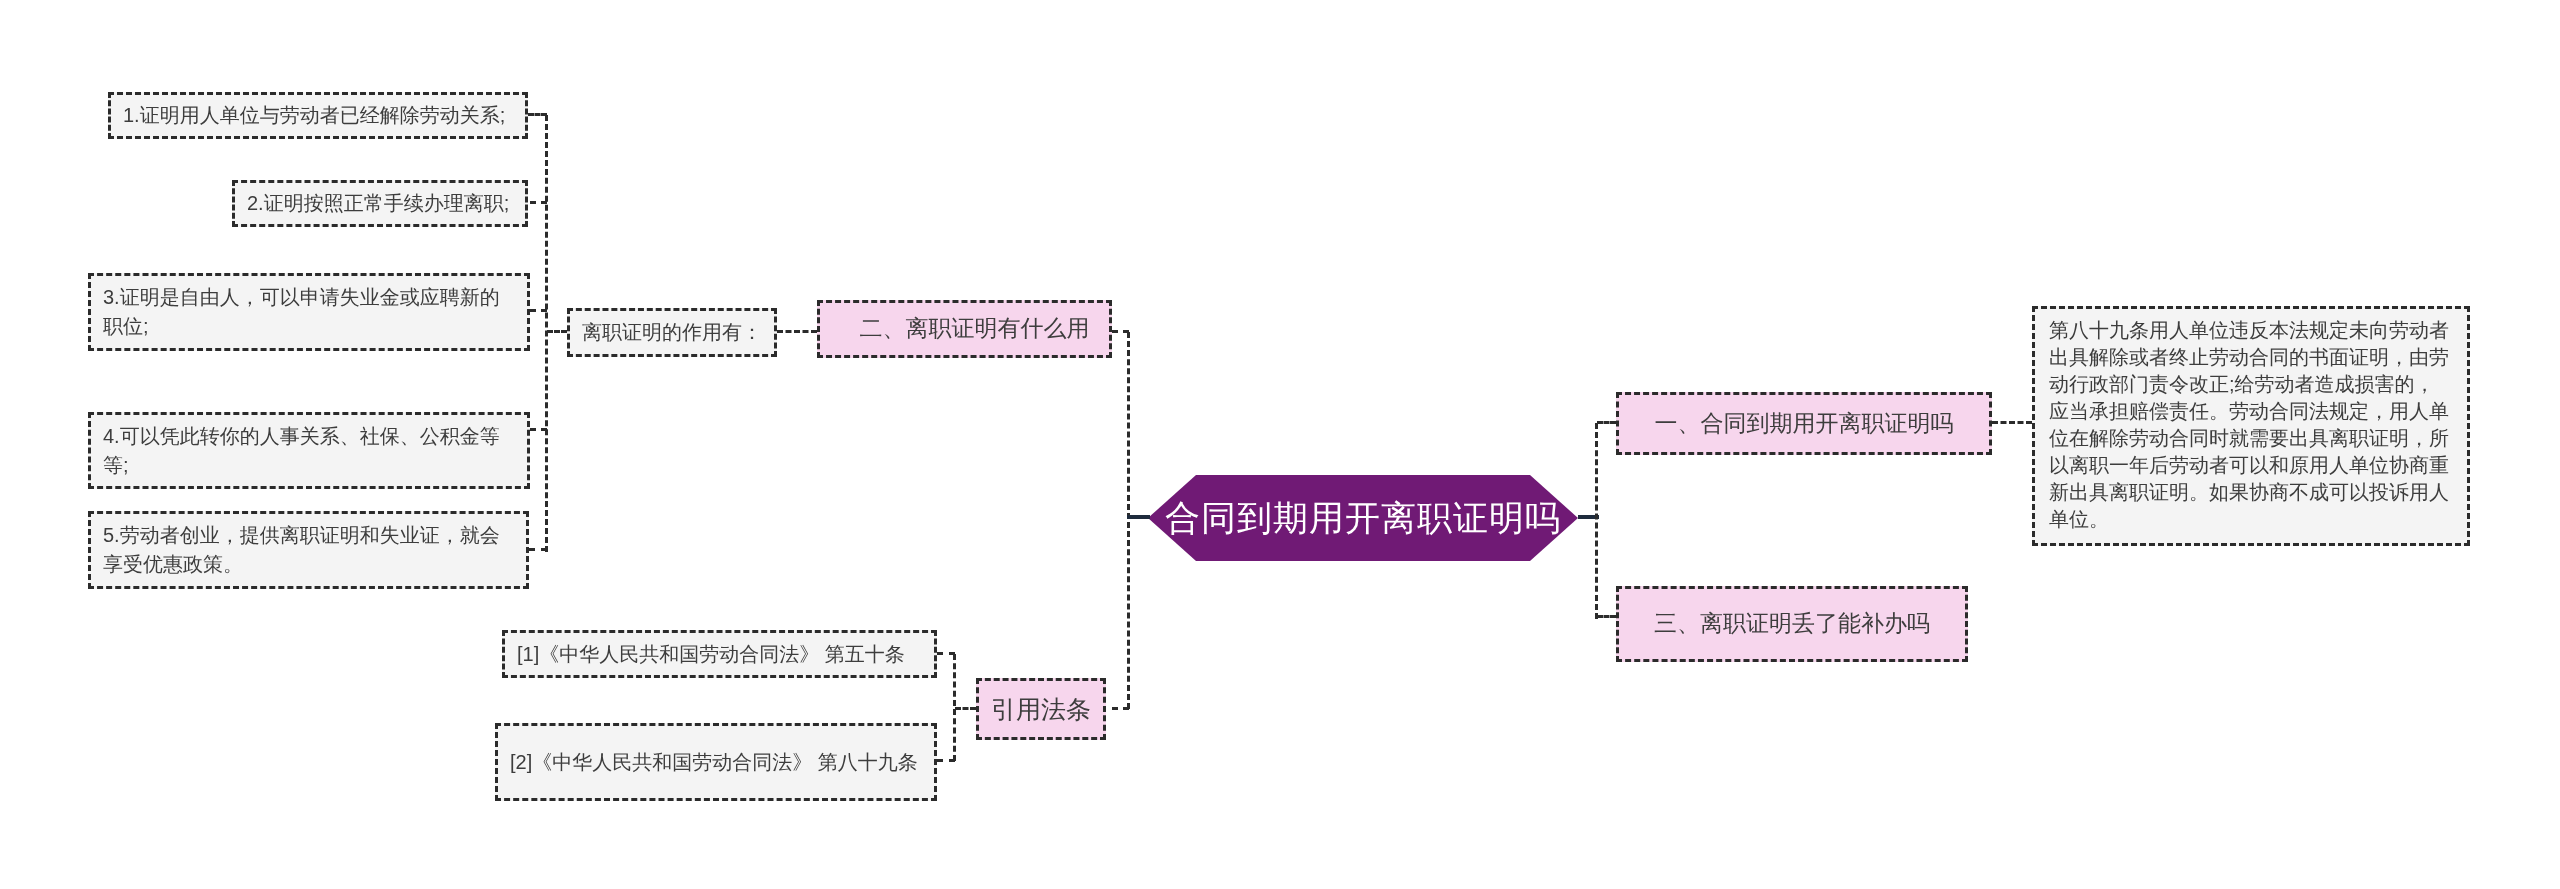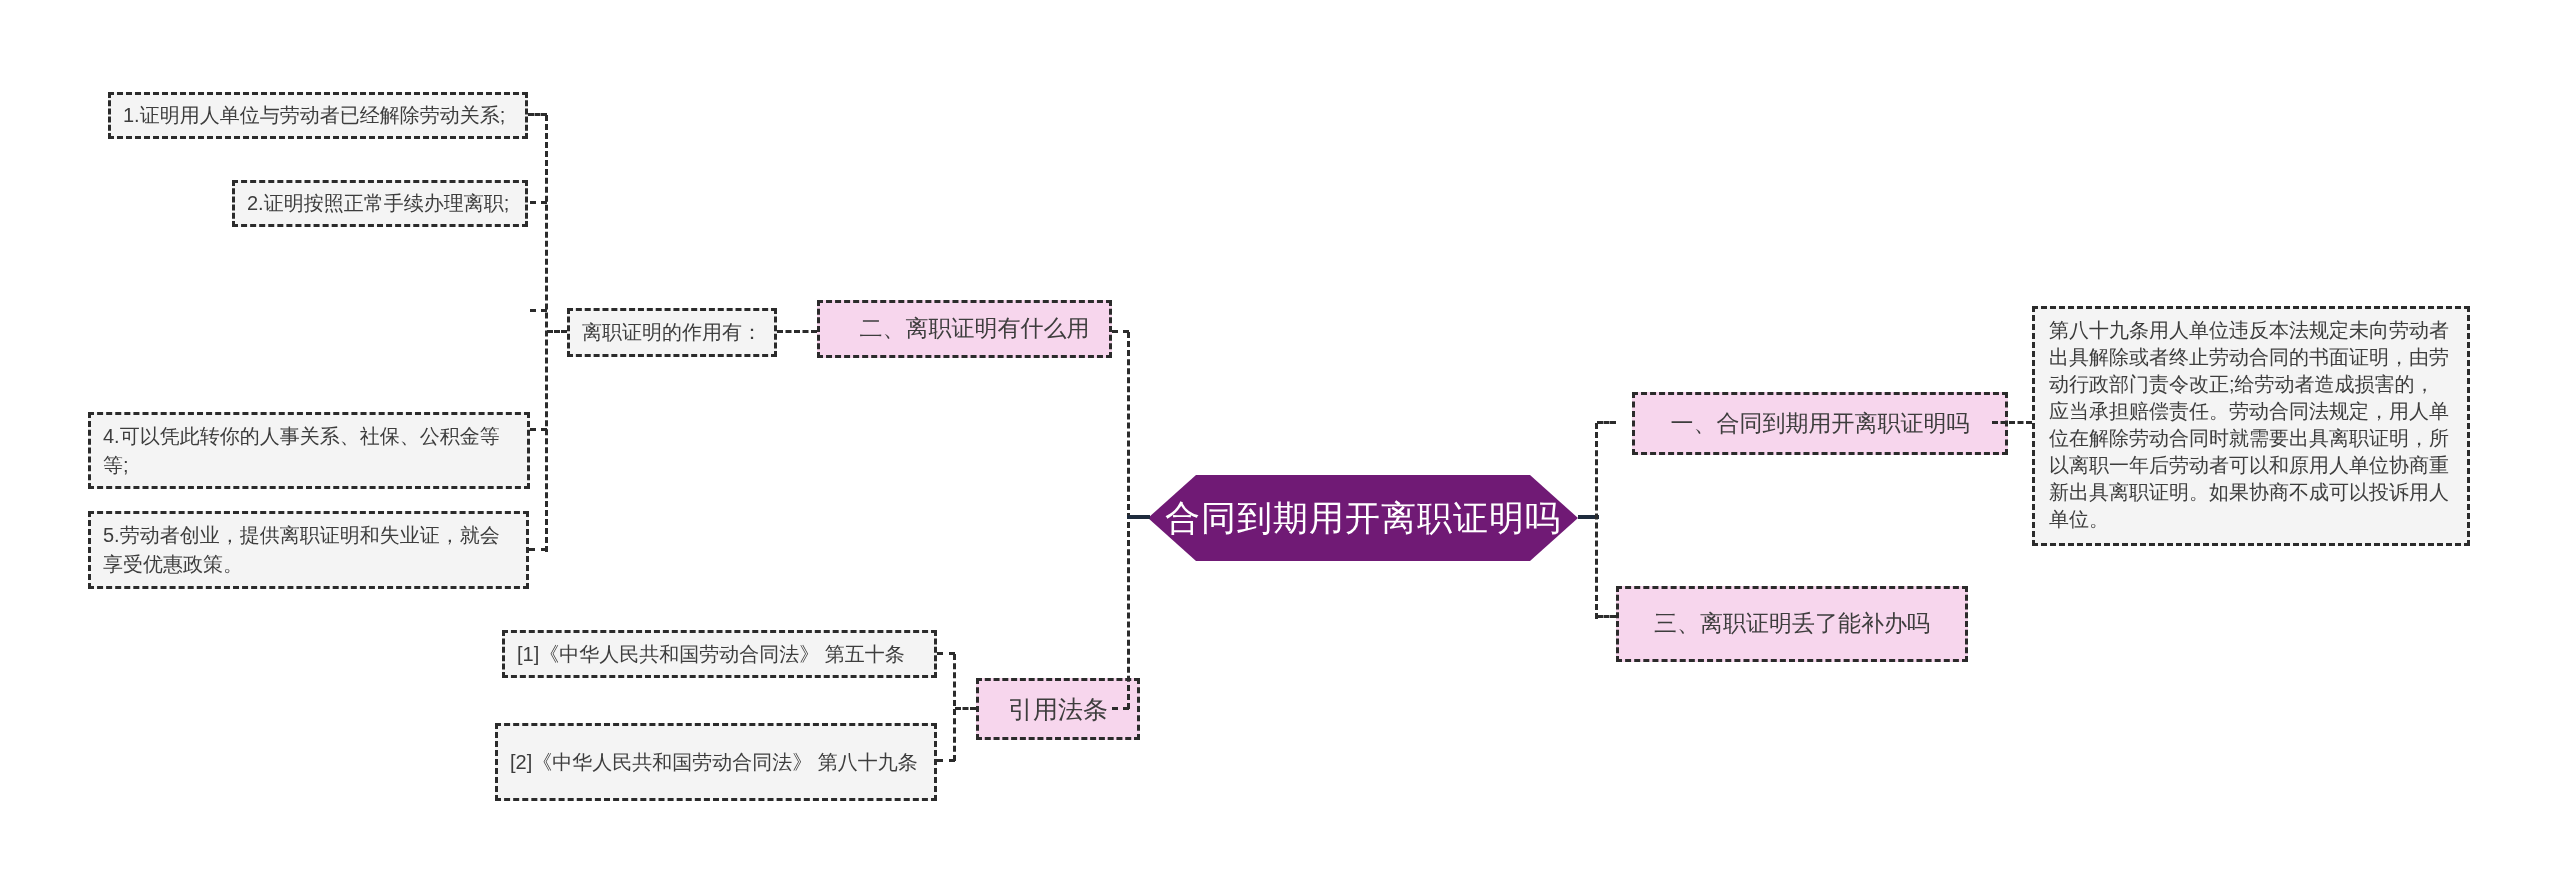--- a/index.html
+++ b/index.html
@@ -37,20 +37,23 @@
 <body>
 
 <div id="canvas">
 
   <div class="box gray" style="left:108px;top:92px;width:420px;height:47px;">
     <span>1.证明用人单位与劳动者已经解除劳动关系;</span>
   </div>
   <div class="box gray" style="left:232px;top:180px;width:296px;height:47px;">
     <span>2.证明按照正常手续办理离职;</span>
   </div>
+  <div class="box gray" style="left:88px;top:273px;width:442px;height:78px;">
+    <span>3.证明是自由人，可以申请失业金或应聘新的职位;</span>
+  </div>
   <div class="box gray" style="left:88px;top:412px;width:442px;height:77px;">
     <span>4.可以凭此转你的人事关系、社保、公积金等等;</span>
   </div>
   <div class="box gray" style="left:88px;top:511px;width:441px;height:78px;">
     <span>5.劳动者创业，提供离职证明和失业证，就会享受优惠政策。</span>
   </div>
 
   <div class="box gray" style="left:567px;top:308px;width:210px;height:49px;white-space:nowrap;">
     <span>离职证明的作用有：</span>
   </div>
@@ -61,25 +64,25 @@
   <div class="node" style="left:1148px;top:475px;width:430px;height:86px;">
     <span>合同到期用开离职证明吗</span>
   </div>
 
   <div class="box gray" style="left:502px;top:630px;width:435px;height:48px;white-space:nowrap;">
     <span>[1]《中华人民共和国劳动合同法》 第五十条</span>
   </div>
   <div class="box gray" style="left:495px;top:723px;width:442px;height:78px;">
     <span>[2]《中华人民共和国劳动合同法》 第八十九条</span>
   </div>
-  <div class="box pink center" style="left:976px;top:678px;width:164px;height:62px;font-size:25px;white-space:nowrap;">
+  <div class="box pink center" style="left:976px;top:678px;width:130px;height:62px;font-size:25px;white-space:nowrap;">
     <span>引用法条</span>
   </div>
 
-  <div class="box pink sec center" style="left:1616px;top:392px;width:376px;height:63px;white-space:nowrap;margin-left:16px;">
+  <div class="box pink sec center" style="left:1616px;top:392px;width:376px;height:63px;white-space:nowrap;">
     <span>一、合同到期用开离职证明吗</span>
   </div>
   <div class="box gray" style="left:2032px;top:306px;width:438px;height:240px;line-height:27px;padding:8px 14px;align-items:flex-start;">
     <span>第八十九条用人单位违反本法规定未向劳动者出具解除或者终止劳动合同的书面证明，由劳动行政部门责令改正;给劳动者造成损害的，应当承担赔偿责任。劳动合同法规定，用人单位在解除劳动合同时就需要出具离职证明，所以离职一年后劳动者可以和原用人单位协商重新出具离职证明。如果协商不成可以投诉用人单位。</span>
   </div>
   <div class="box pink sec center" style="left:1616px;top:586px;width:352px;height:76px;white-space:nowrap;">
     <span>三、离职证明丢了能补办吗</span>
   </div>
 
   <div class="vline" style="left:545px;top:115px;height:437px;"></div>

